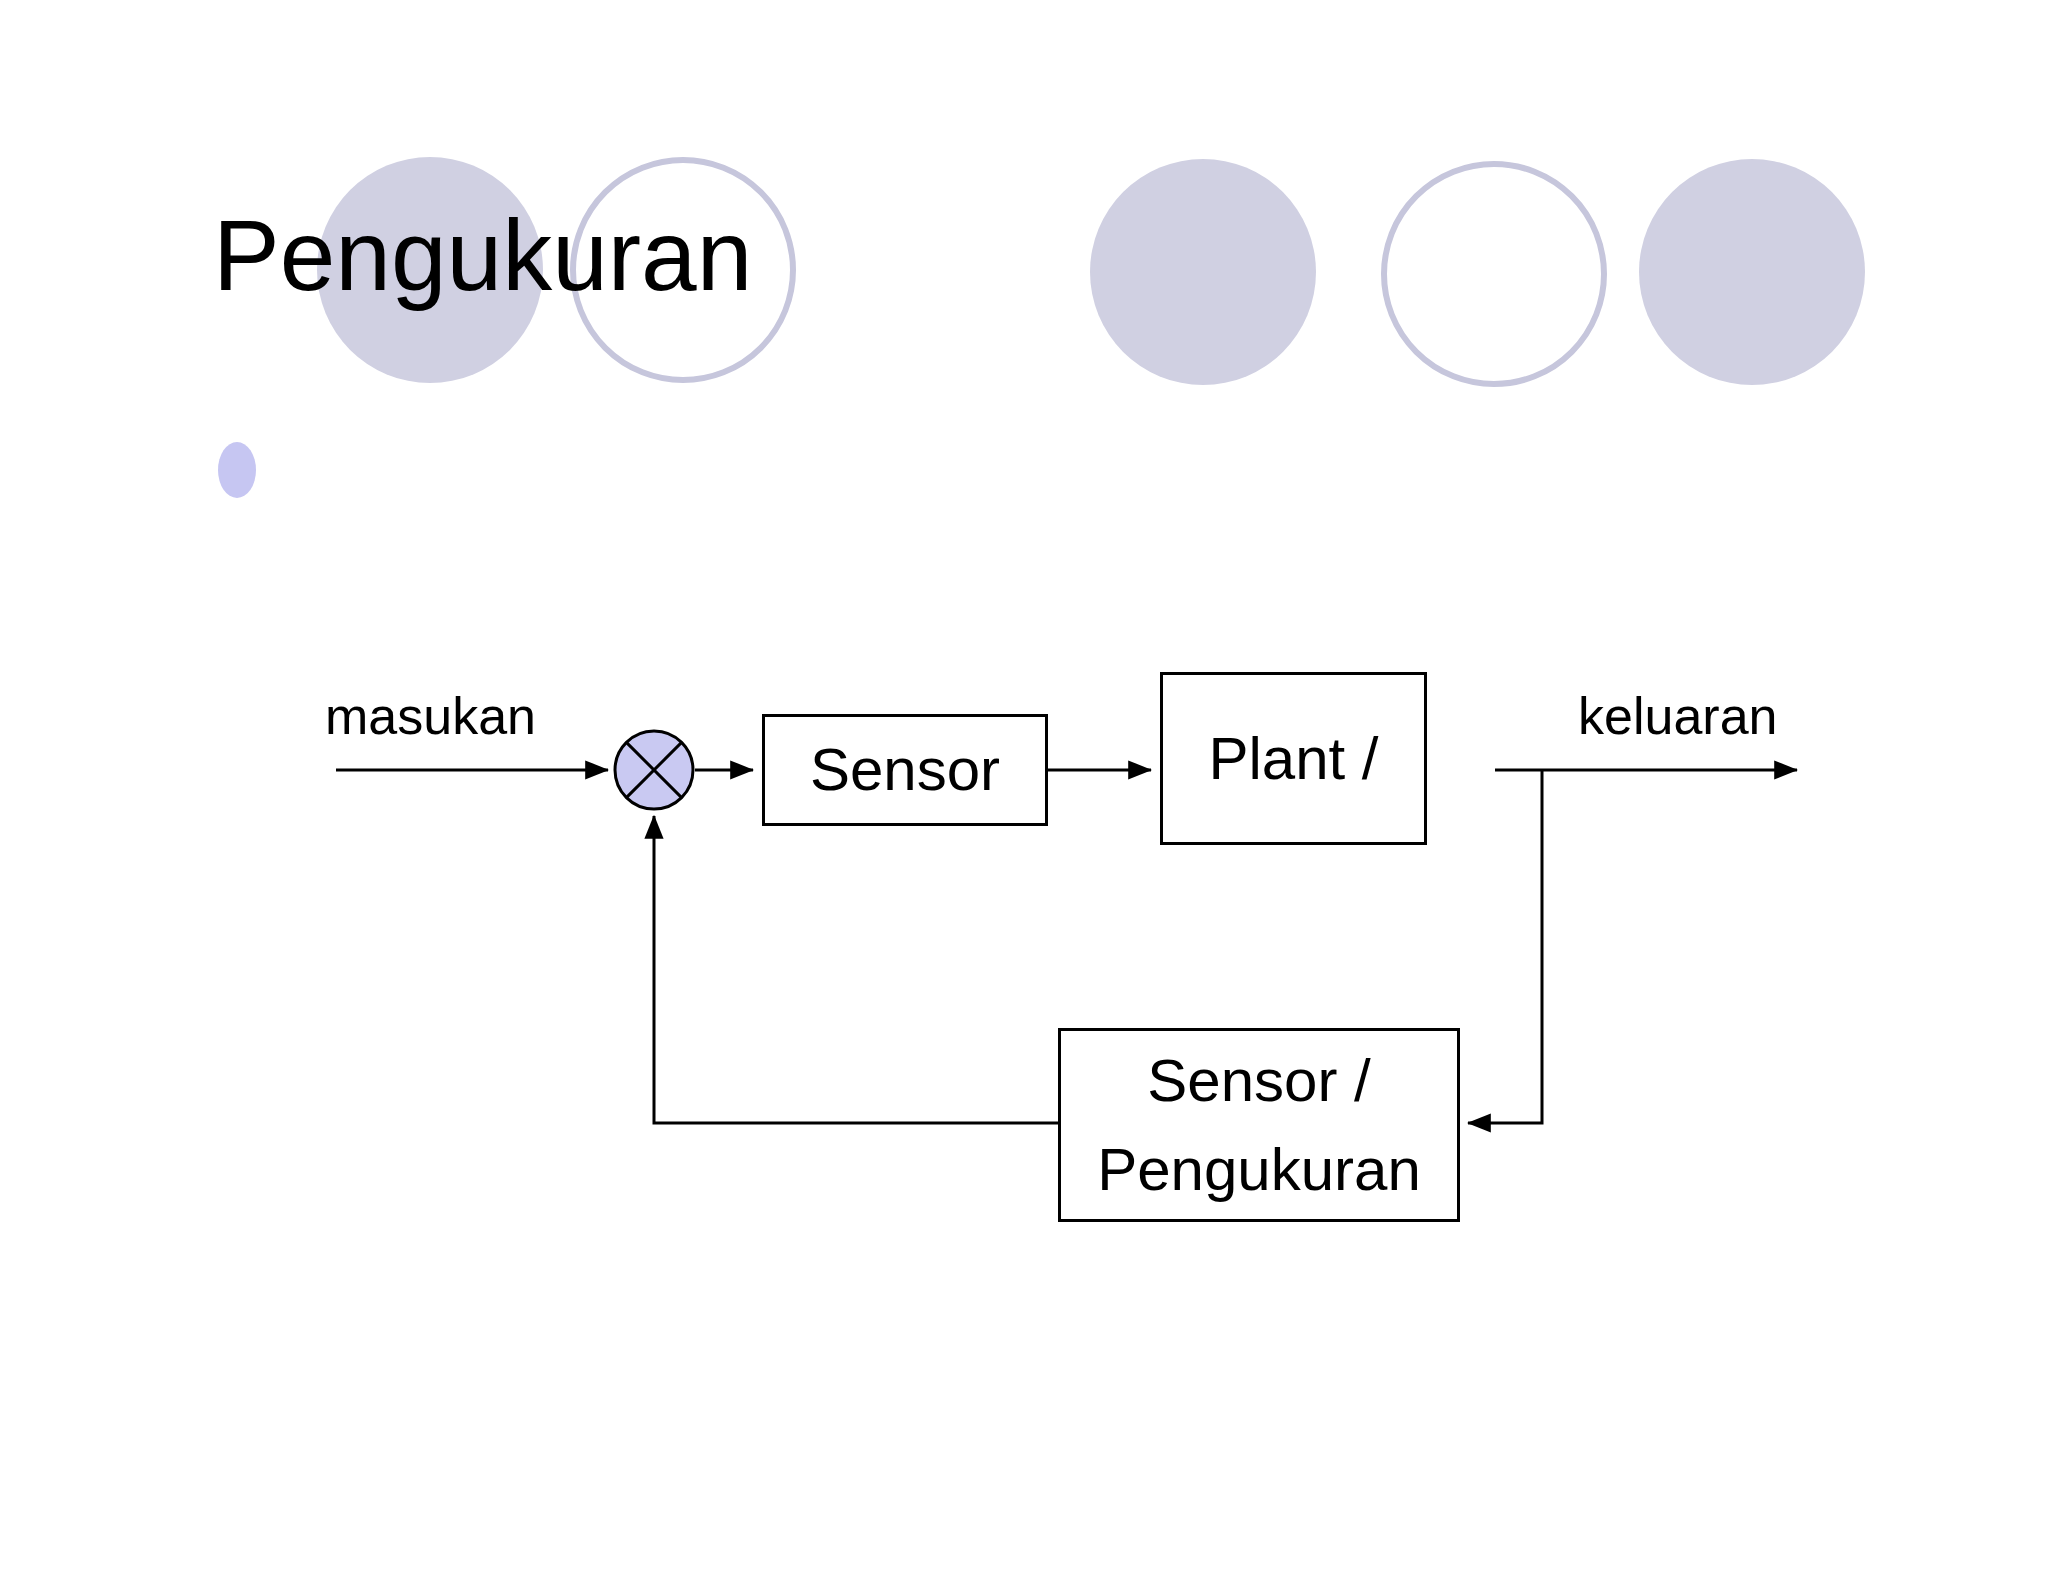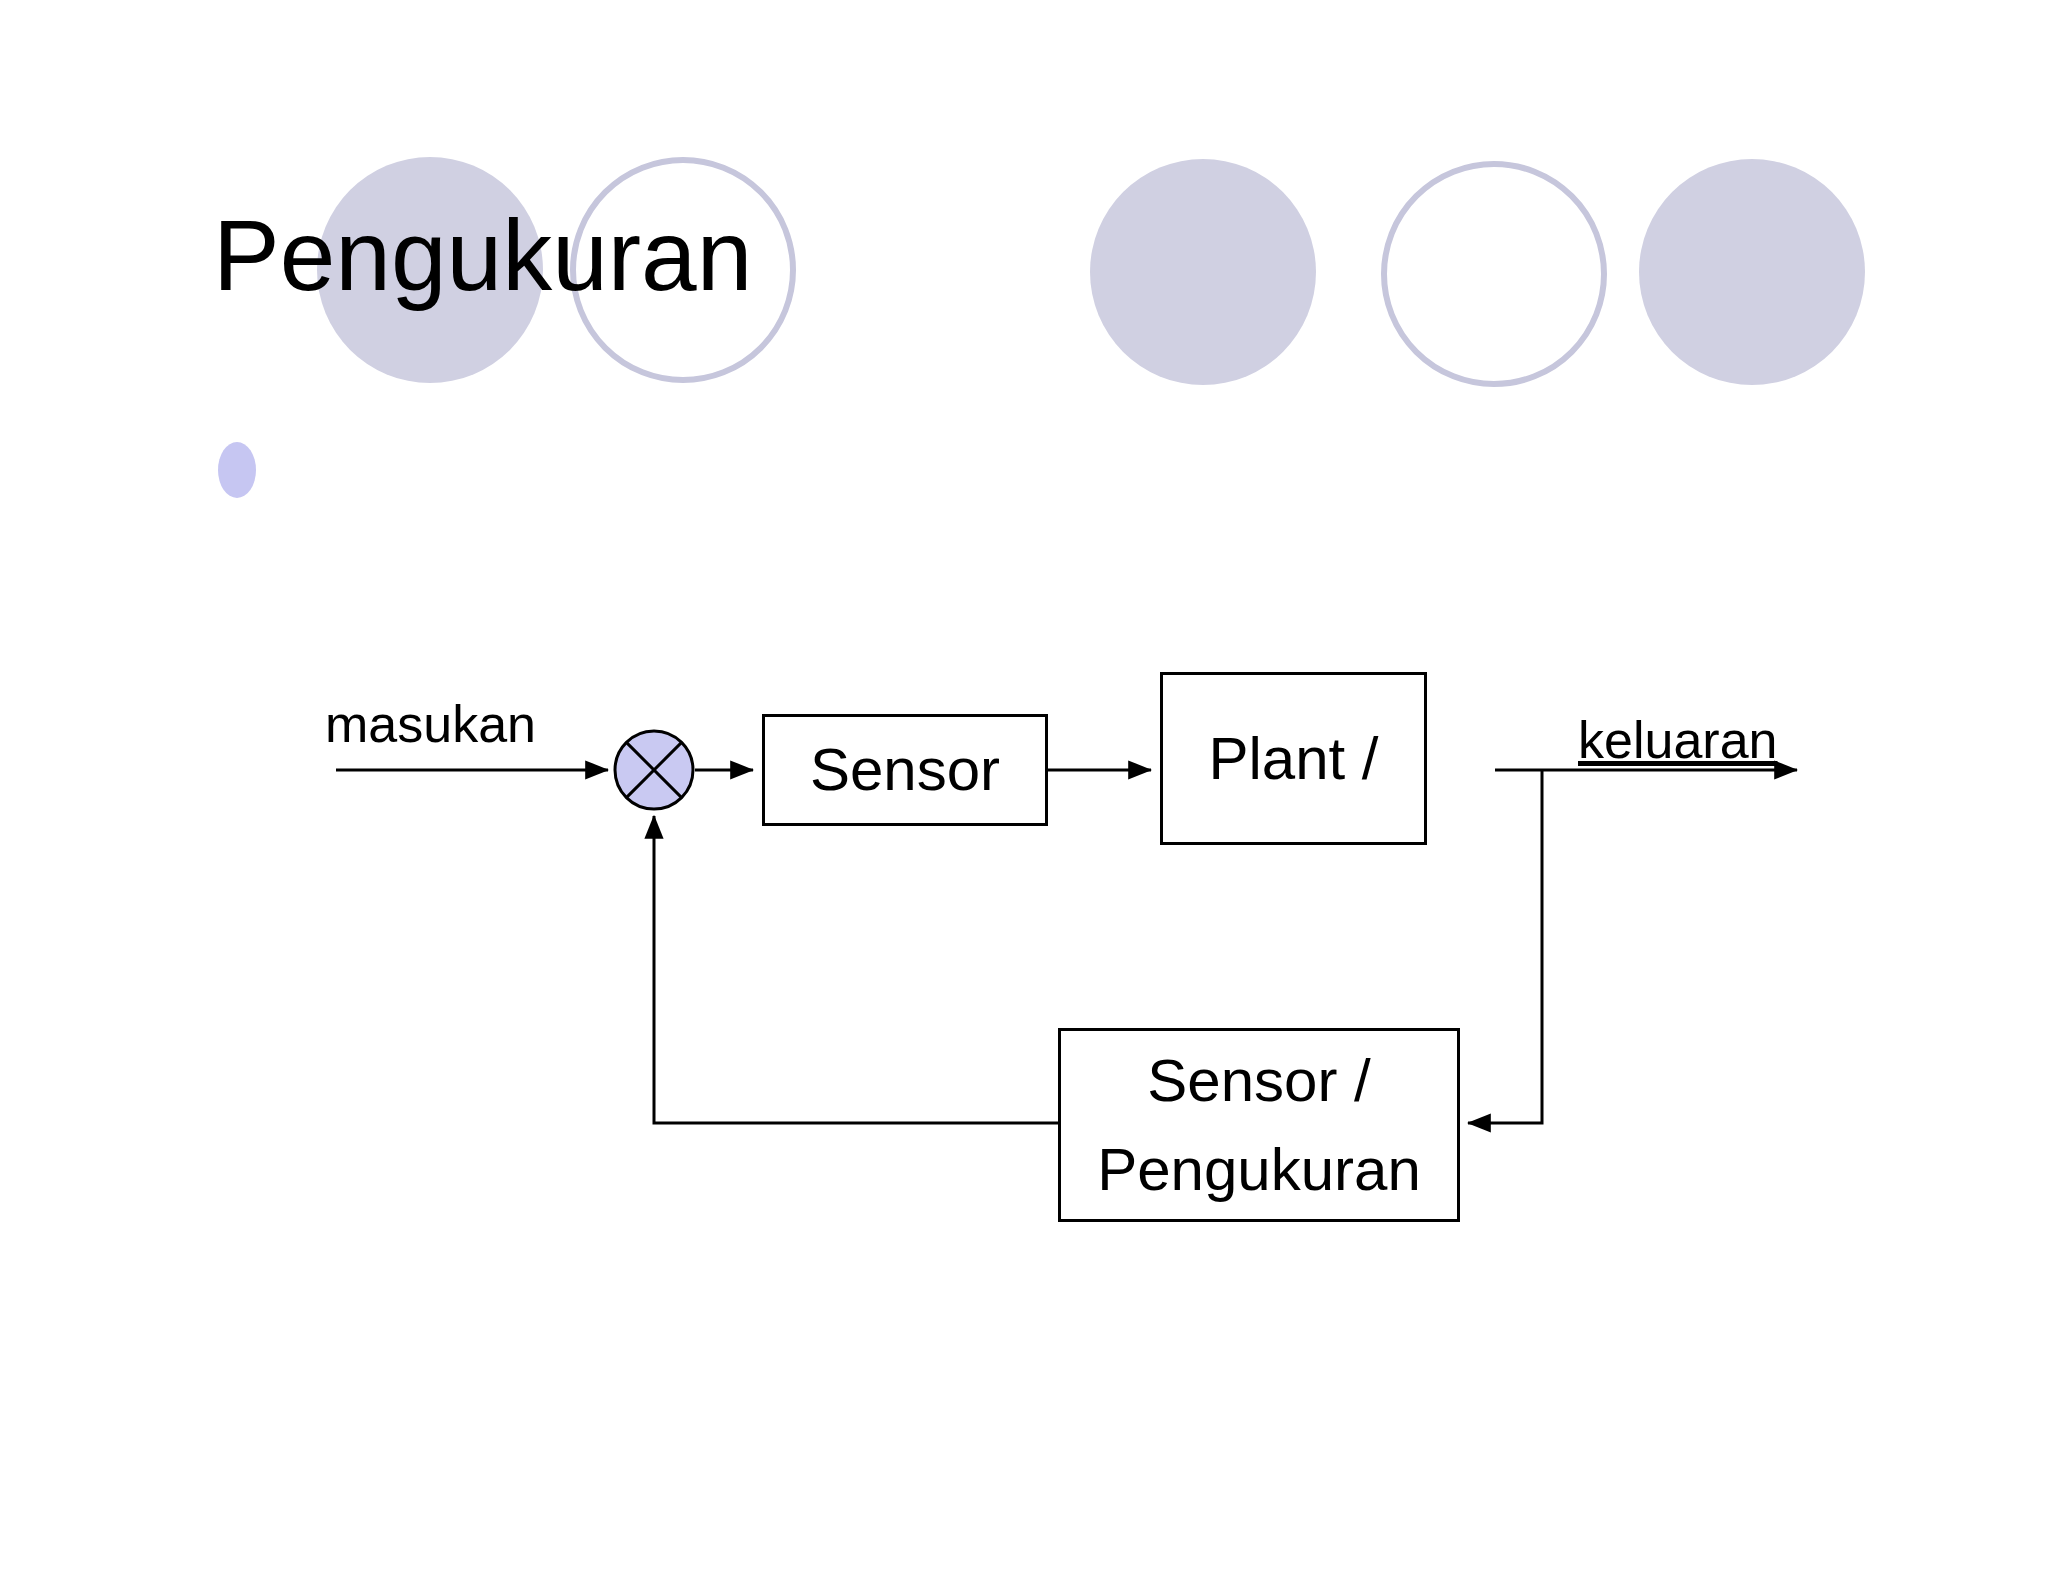--- a/index.html
+++ b/index.html
@@ -100,24 +100,23 @@
   .block-controller { left: 762px;  top: 714px;  width: 286px; height: 112px; }
   .block-plant      { left: 1160px; top: 672px;  width: 267px; height: 173px; }
   .block-sensor     { left: 1058px; top: 1028px; width: 402px; height: 194px; gap: 16px; }
 
   .wire-label {
     position: absolute;
     font-size: 52px;
     line-height: 1.1;
     white-space: nowrap;
     z-index: 2;
-    margin-top: 8px;
   }
   .label-input  { left: 325px;  top: 688px; }
-  .label-output { left: 1578px; top: 704px; text-decoration: underline; }
+  .label-output { left: 1578px; top: 688px; }
 </style>
 </head>
 <body>
 
 <div class="slide">
 
   <div class="circle filled c1"></div>
   <div class="circle outline c2"></div>
   <div class="circle filled c3"></div>
   <div class="circle outline c4"></div>

